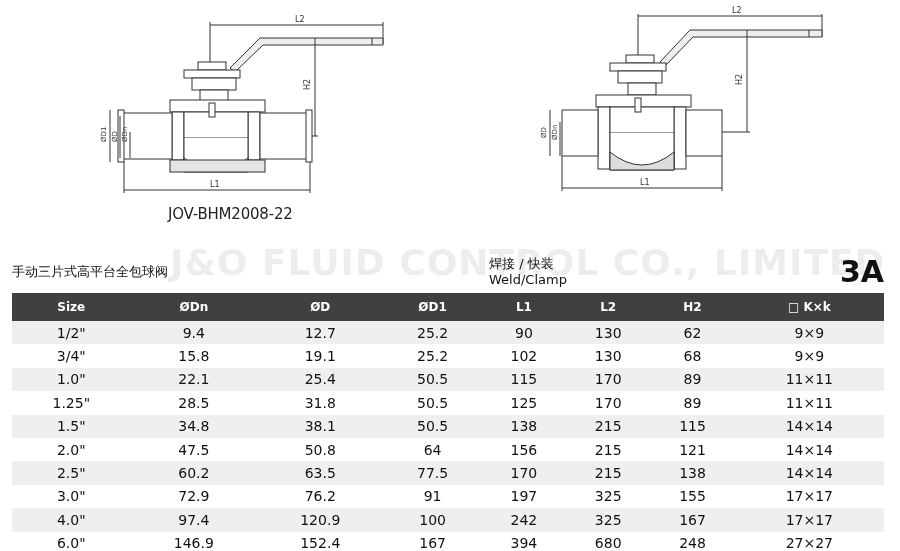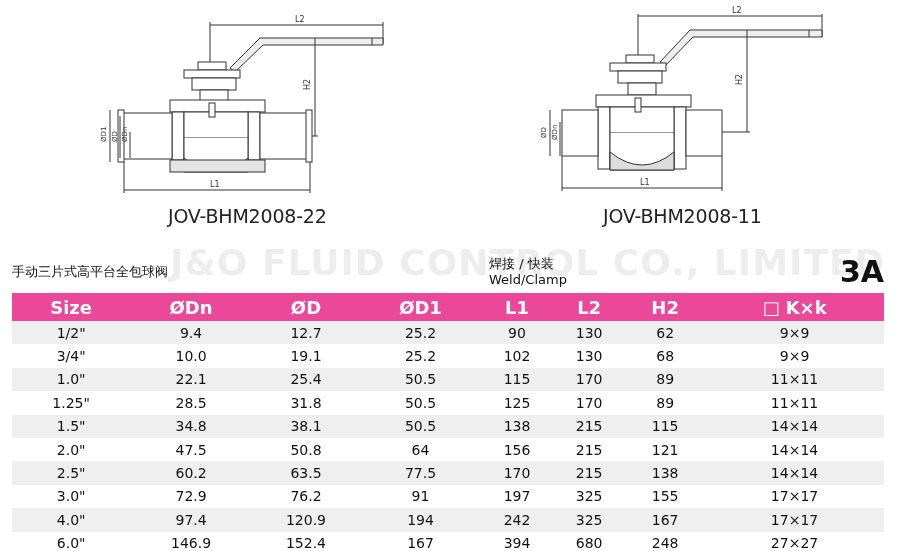--- a/index.html
+++ b/index.html
@@ -1,25 +1,25 @@
 <!DOCTYPE html>
 <html><head>
 <meta charset="utf-8">
 <style>
   html, body { margin: 0; padding: 0; background: #ffffff; }
   body { width: 900px; height: 551px; position: relative; overflow: hidden; font-family: "DejaVu Sans", sans-serif; color: #111; }
   .drawing { position: absolute; top: 0; width: 430px; height: 240px; }
   .drawing svg { position: absolute; left: 0; top: 0; }
-  .model-label { position: absolute; font-size: 19px; color: #222; letter-spacing: -0.2px; }
+  .model-label { position: absolute; font-size: 15px; color: #222; letter-spacing: -0.2px; }
   .title-block { position: absolute; left: 12px; top: 256px; font-size: 13px; line-height: 16px; margin-top: 8px; }
   .conn-block { position: absolute; left: 489px; top: 256px; font-size: 13px; line-height: 16px; }
   .grade { position: absolute; right: 16px; top: 254px; font-size: 30px; font-weight: bold; color: #111; }
   .watermark { position: absolute; left: 170px; top: 242px; font-size: 36px; color: rgba(0,0,0,0.07); font-weight: bold; letter-spacing: 1px; white-space: nowrap; }
   table.spec { position: absolute; left: 12px; top: 293px; width: 872px; border-collapse: collapse; font-size: 14px; }
-  table.spec th { background: #ec4899; color: #fff; font-weight: bold; height: 26px; font-size: 18px; }
+  table.spec th { background: #404040; color: #fff; font-weight: bold; height: 26px; font-size: 12px; }
   table.spec td { height: 23.4px; text-align: center; padding: 0; }
   table.spec tr.odd td { background: #efefef; }
   table.spec tr.even td { background: #ffffff; }
   table.spec th, table.spec td { text-align: center; }
 </style>
 </head>
 <body>
 
 <div class="drawing" style="left:80px;">
   <svg width="430" height="240" viewBox="0 0 430 240" fill="none" stroke="#333" stroke-width="1">
@@ -99,21 +99,20 @@
     <path d="M100 152 Q132 178 164 152 L164 170 L100 170 Z" fill="#ddd"></path>
     <line x1="52" y1="188" x2="212" y2="188"></line>
     <line x1="52" y1="156" x2="52" y2="191"></line>
     <line x1="212" y1="156" x2="212" y2="191"></line>
     <text x="130" y="185" font-size="8" fill="#333" stroke="none" font-family="DejaVu Sans, sans-serif">L1</text>
     <line x1="40" y1="110" x2="40" y2="156"></line>
     <line x1="50" y1="122" x2="50" y2="156"></line>
     <text x="36" y="138" font-size="7" fill="#333" stroke="none" transform="rotate(-90 36 138)" font-family="DejaVu Sans, sans-serif">ØD</text>
     <text x="47" y="140" font-size="7" fill="#333" stroke="none" transform="rotate(-90 47 140)" font-family="DejaVu Sans, sans-serif">ØDn</text>
   </svg>
-  <div class="model-label" style="left:93px; top:205px;">JOV-BHM2008-11</div>
 </div>
 
 <div class="watermark">J&amp;O FLUID CONTROL CO., LIMITED</div>
 
 <div class="title-block">
   <div>手动三片式高平台全包球阀</div>
 </div>
 
 <div class="conn-block">
   <div>焊接 / 快装</div>
@@ -141,21 +140,21 @@
         <td>9.4</td>
         <td>12.7</td>
         <td>25.2</td>
         <td>90</td>
         <td>130</td>
         <td>62</td>
         <td>9×9</td>
       </tr>
       <tr class="even">
         <td>3/4"</td>
-        <td>10.0</td>
+        <td>15.8</td>
         <td>19.1</td>
         <td>25.2</td>
         <td>102</td>
         <td>130</td>
         <td>68</td>
         <td>9×9</td>
       </tr>
       <tr class="odd">
         <td>1.0"</td>
         <td>22.1</td>
@@ -213,21 +212,21 @@
         <td>91</td>
         <td>197</td>
         <td>325</td>
         <td>155</td>
         <td>17×17</td>
       </tr>
       <tr class="odd">
         <td>4.0"</td>
         <td>97.4</td>
         <td>120.9</td>
-        <td>194</td>
+        <td>100</td>
         <td>242</td>
         <td>325</td>
         <td>167</td>
         <td>17×17</td>
       </tr>
       <tr class="even">
         <td>6.0"</td>
         <td>146.9</td>
         <td>152.4</td>
         <td>167</td>

